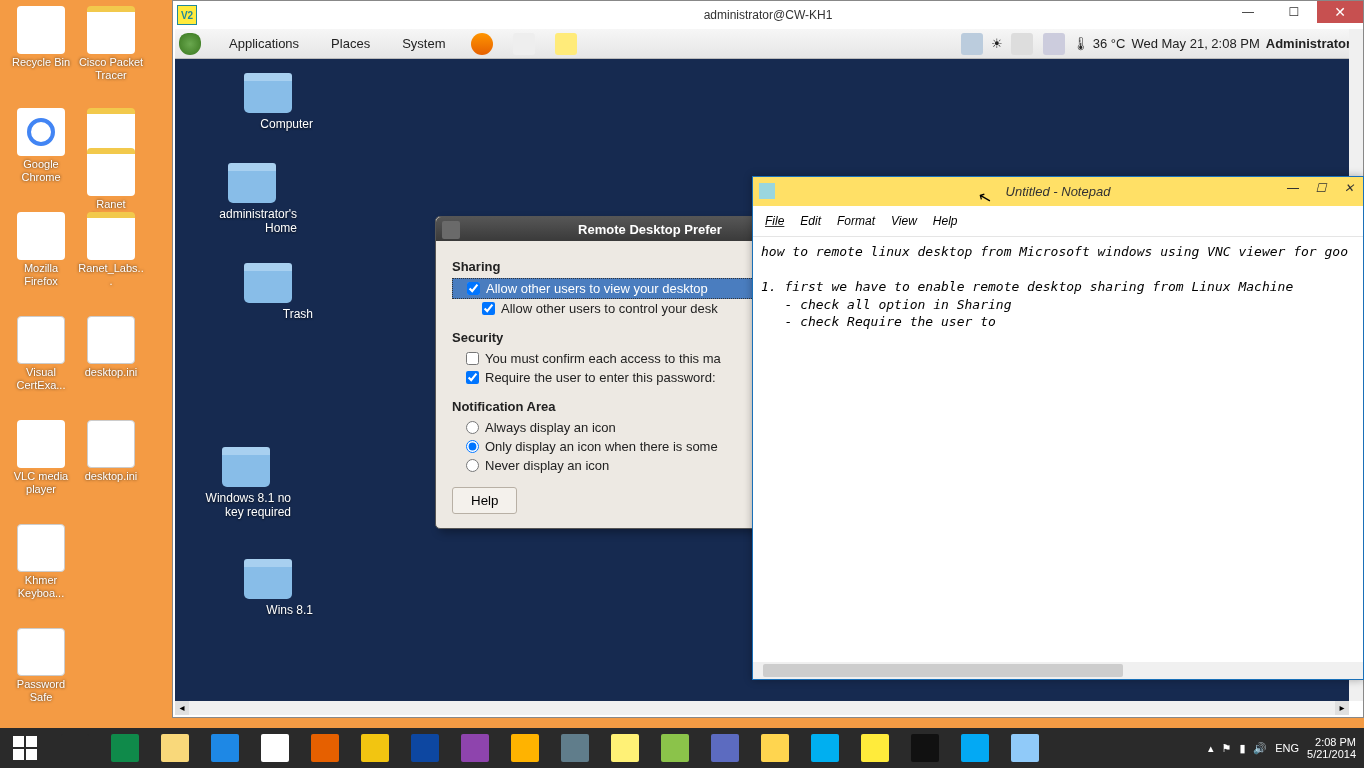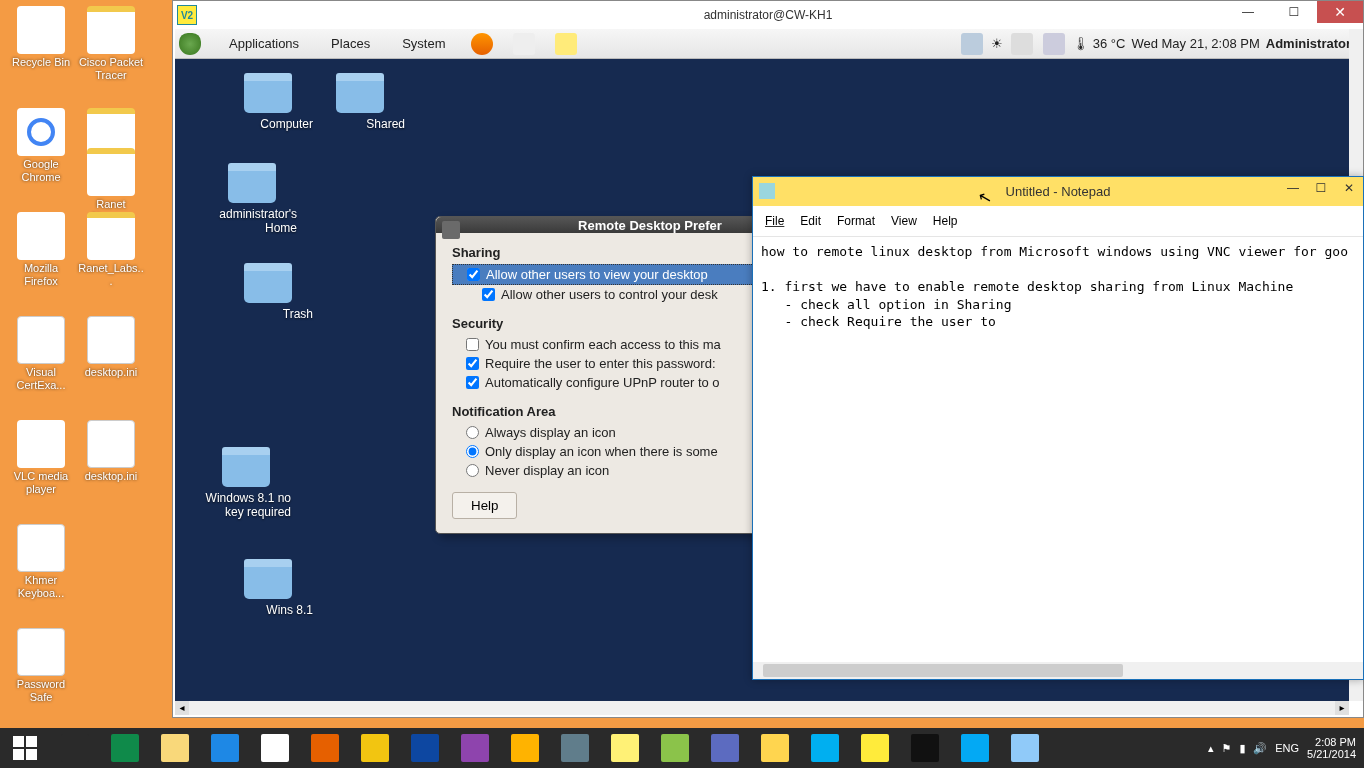--- a/index.html
+++ b/index.html
@@ -28,31 +28,31 @@
 .linux-panel .right { margin-left:auto; display:flex; align-items:center; gap:6px; padding-right:6px; }
 
 
 .linux-desk { position:absolute; top:30px; left:0; right:0; bottom:0; background:#162a50; }
 .lx-icon { position:absolute; width:90px; text-align:right; color:#ffffff; font-size:12px; text-shadow:0 1px 2px rgba(0,0,0,0.7); cursor:pointer; }
 .lx-icon .ico { width:48px; height:40px; margin:0 auto 4px; background:#88bde8; border-radius:3px 3px 5px 5px; border-top:8px solid #a8d0f0; position:relative; }
 .lx-icon .lbl { line-height:1.2; }
 
 
 .pref { position:absolute; top:157px; left:260px; width:430px; background:#ede9e3; border:1px solid #555; border-radius:5px; font-size:13px; color:#222; box-shadow:4px 4px 8px rgba(0,0,0,0.3); }
-.pref-title { height:16px; background:linear-gradient(#565656,#3a3a3a); color:#fff; border-radius:5px 5px 0 0; display:flex; align-items:center; justify-content:center; font-weight:bold; }
+.pref-title { height:24px; background:linear-gradient(#565656,#3a3a3a); color:#fff; border-radius:5px 5px 0 0; display:flex; align-items:center; justify-content:center; font-weight:bold; }
 .pref-title .sysicon { position:absolute; left:6px; top:4px; width:18px; height:18px; background:#6a6a6a; border-radius:2px; }
 .pref-body { padding:12px 16px 14px; }
-.pref h4 { font-size:13px; font-weight:bold; margin:0 0 4px; }
+.pref h4 { font-size:13px; font-weight:bold; margin:6px 0 4px; }
 .pref .row { padding:2px 0 2px 14px; display:flex; align-items:center; gap:6px; }
 .pref .row.sel { background:#4a7dbf; color:#fff; border:1px dotted #333; }
 .pref input[type=checkbox], .pref input[type=radio] { margin:0; }
 .pref .help { margin-top:12px; padding:5px 18px; background:#f4f1ec; border:1px solid #b8b0a5; border-radius:3px; cursor:pointer; }
 
 
-.notepad { position:absolute; top:176px; left:752px; width:612px; height:504px; background:#fff; border:1px solid #1a70b8; box-shadow:0 0 8px rgba(0,0,0,0.3); }
+.notepad { position:absolute; top:176px; left:752px; width:612px; height:504px; background:#fff; border:1px solid #1a70b8; box-shadow:0 0 8px rgba(0,0,0,0.3);font-style:italic; }
 .np-title { height:29px; background:#ffe066; display:flex; align-items:center; justify-content:center; font-size:13px; color:#333; position:relative; }
 .np-title .npi { position:absolute; left:6px; top:6px; width:16px; height:16px; background:#9ad6de; }
 .np-ctrl { position:absolute; right:0; top:0; display:flex; }
 .np-ctrl span { width:28px; height:22px; display:flex; align-items:center; justify-content:center; font-size:12px; cursor:pointer; }
 .np-menu { height:22px; border-bottom:1px solid #e5e5e5; display:flex; align-items:center; padding:15px 4px; font-size:12px; gap:0; }
 .np-menu span { padding:2px 8px; cursor:pointer; }
 .np-menu span:first-child { text-decoration:underline; text-decoration-color:#333; }
 .np-text { padding:6px 8px; font-family:Consolas,monospace; font-size:13px; color:#000; white-space:pre; line-height:1.35; height:422px; overflow:hidden; }
 .np-scroll { position:absolute; bottom:0; left:0; right:0; height:17px; background:#f0f0f0; }
 .np-scroll .thumb { position:absolute; left:10px; top:2px; height:13px; width:360px; background:#cdcdcd; border-radius:2px; }
@@ -185,24 +185,20 @@
 
           <h4 style="margin-top:12px">Security</h4>
           <div class="row">
               <input type="checkbox" style="">
               <span>You must confirm each access to this ma</span>
             </div>
           <div class="row">
               <input type="checkbox" checked="" style="">
               <span>Require the user to enter this password:</span>
             </div>
-          <div class="row">
-              <input type="checkbox" checked="" style="">
-              <span>Automatically configure UPnP router to o</span>
-            </div>
 
           <h4 style="margin-top:12px">Notification Area</h4>
           <div class="row">
               <input type="radio" name="na" style="">
               <span>Always display an icon</span>
             </div>
           <div class="row">
               <input type="radio" name="na" checked="" style="">
               <span>Only display an icon when there is some</span>
             </div>
@@ -211,24 +207,20 @@
               <span>Never display an icon</span>
             </div>
 
           <button class="help">Help</button>
         </div>
       </div>
 
     <div class="lx-icon" style="left: 48px; top: 14px;">
           <div class="ico"></div>
           <div class="lbl">Computer</div>
-        </div>
-        <div class="lx-icon" style="left: 140px; top: 14px;">
-          <div class="ico"></div>
-          <div class="lbl">Shared</div>
         </div>
         <div class="lx-icon" style="left: 32px; top: 104px;">
           <div class="ico"></div>
           <div class="lbl">administrator's Home</div>
         </div>
         <div class="lx-icon" style="left: 48px; top: 204px;">
           <div class="ico"></div>
           <div class="lbl">Trash</div>
         </div>
         <div class="lx-icon" style="left: 26px; top: 388px;">

